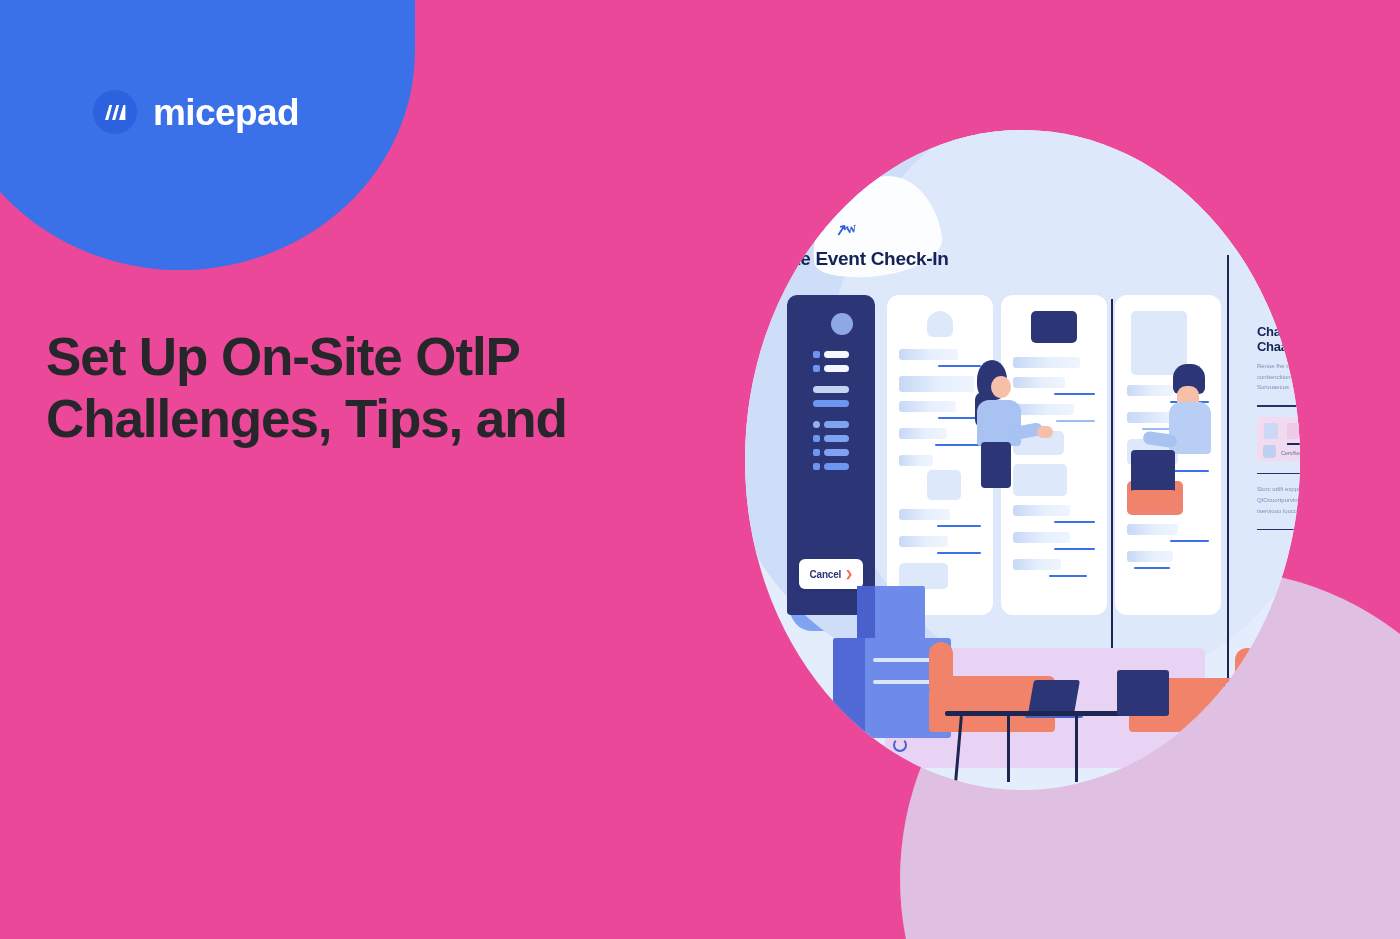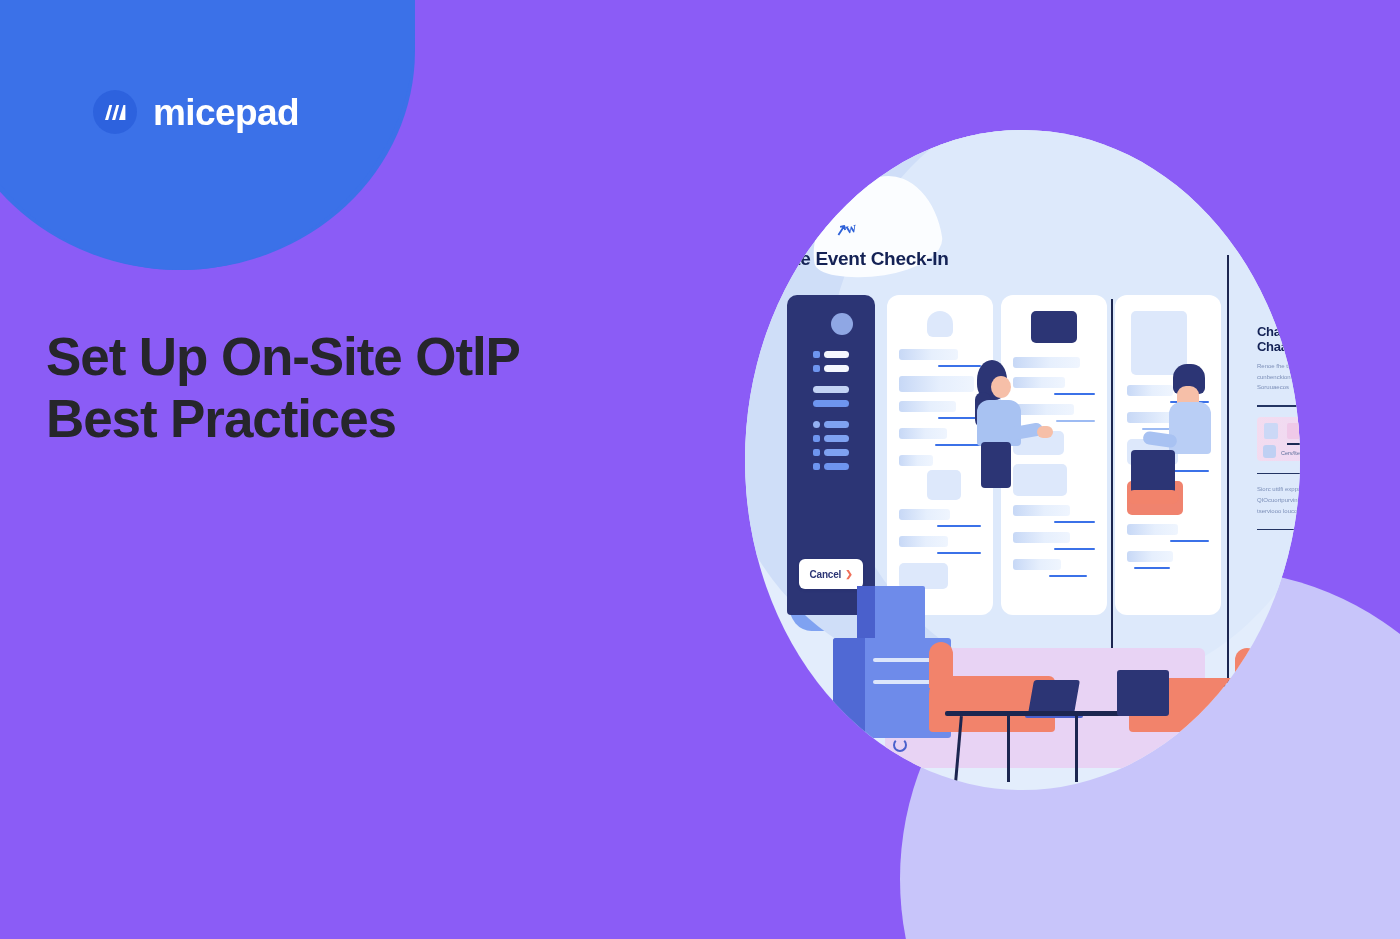--- a/index.html
+++ b/index.html
@@ -5,21 +5,21 @@
   * { margin:0; padding:0; box-sizing:border-box; }
   html, body {
     width:1400px; height:939px;
     background:#EDF4FD;
     font-family:"Liberation Sans", sans-serif;
     overflow:hidden;
   }
   .stage {
     position:relative;
     width:1400px; height:939px;
-    background:#8b5cf6;
+    background:#ec4899;
     overflow:hidden;
   }
 
   
   .brand-blob {
     position:absolute;
     left:-55px; top:-180px;
     width:470px; height:450px;
     background:#3B71E8;
     border-radius:0 0 300px 300px / 0 0 280px 280px;
@@ -291,21 +291,21 @@
         <path d="M1 16 L5.4 1 H8.2 L4.2 16 Z" fill="#FFFFFF"></path>
         <path d="M8.0 16 L12.4 1 H15.2 L11.2 16 Z" fill="#FFFFFF"></path>
         <path d="M15.0 16 L19.4 1 H21.4 V16 Z" fill="#FFFFFF"></path>
       </svg>
     </div>
     <div class="brand-word">micepad</div>
   </div>
 
   <h1 class="headline">
     <span class="ln">Set Up On-Site OtlP</span>
-    <span class="ln">Best Practices</span>
+    <span class="ln">Challenges, Tips, and</span>
   </h1>
 
   <div class="illus">
     <div class="illus-wash"></div>
     <div class="illus-wash2"></div>
     <div class="white-leaf"></div>
     <div class="leaf-glyph">↗w</div>
 
     <div class="illus-title">On-Site Event Check-In</div>
 

